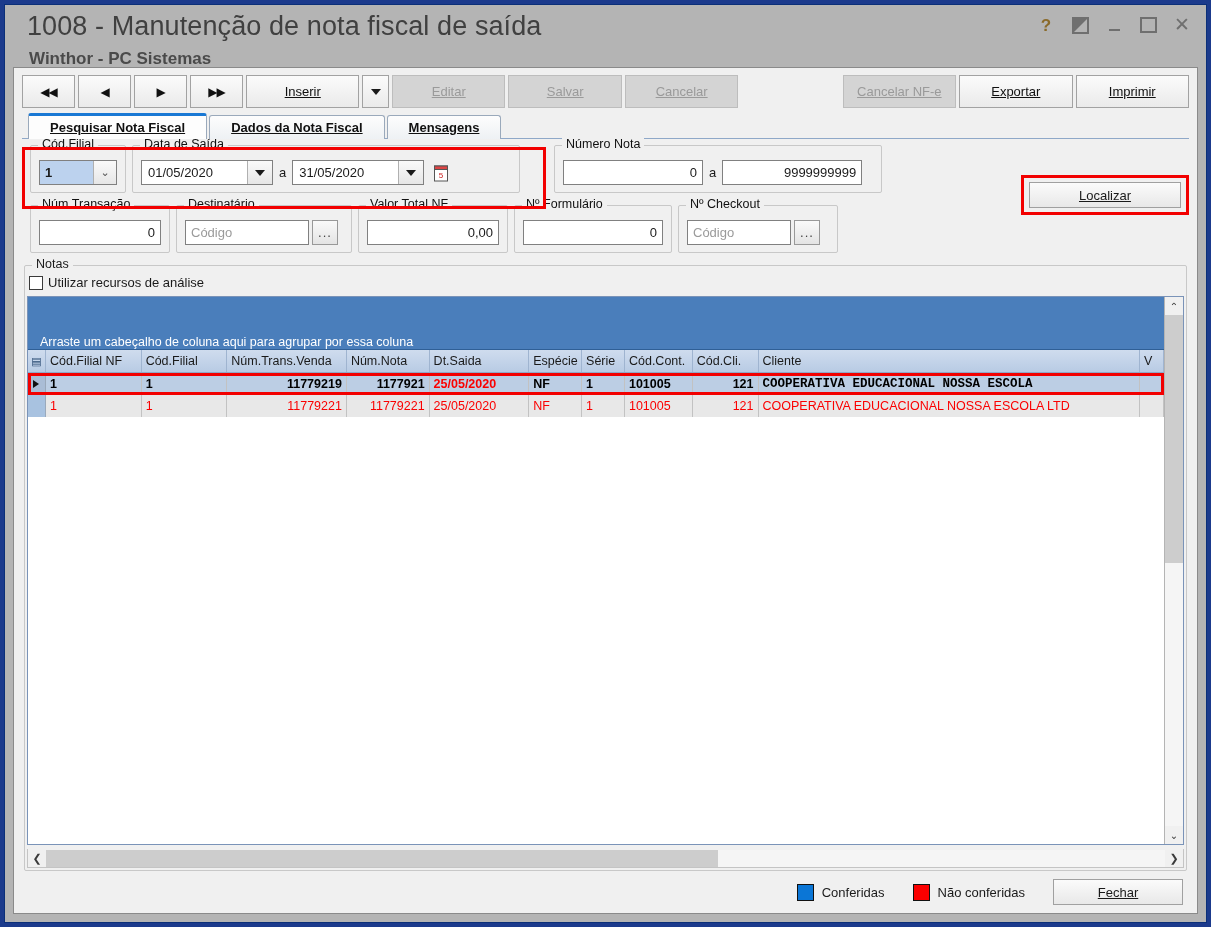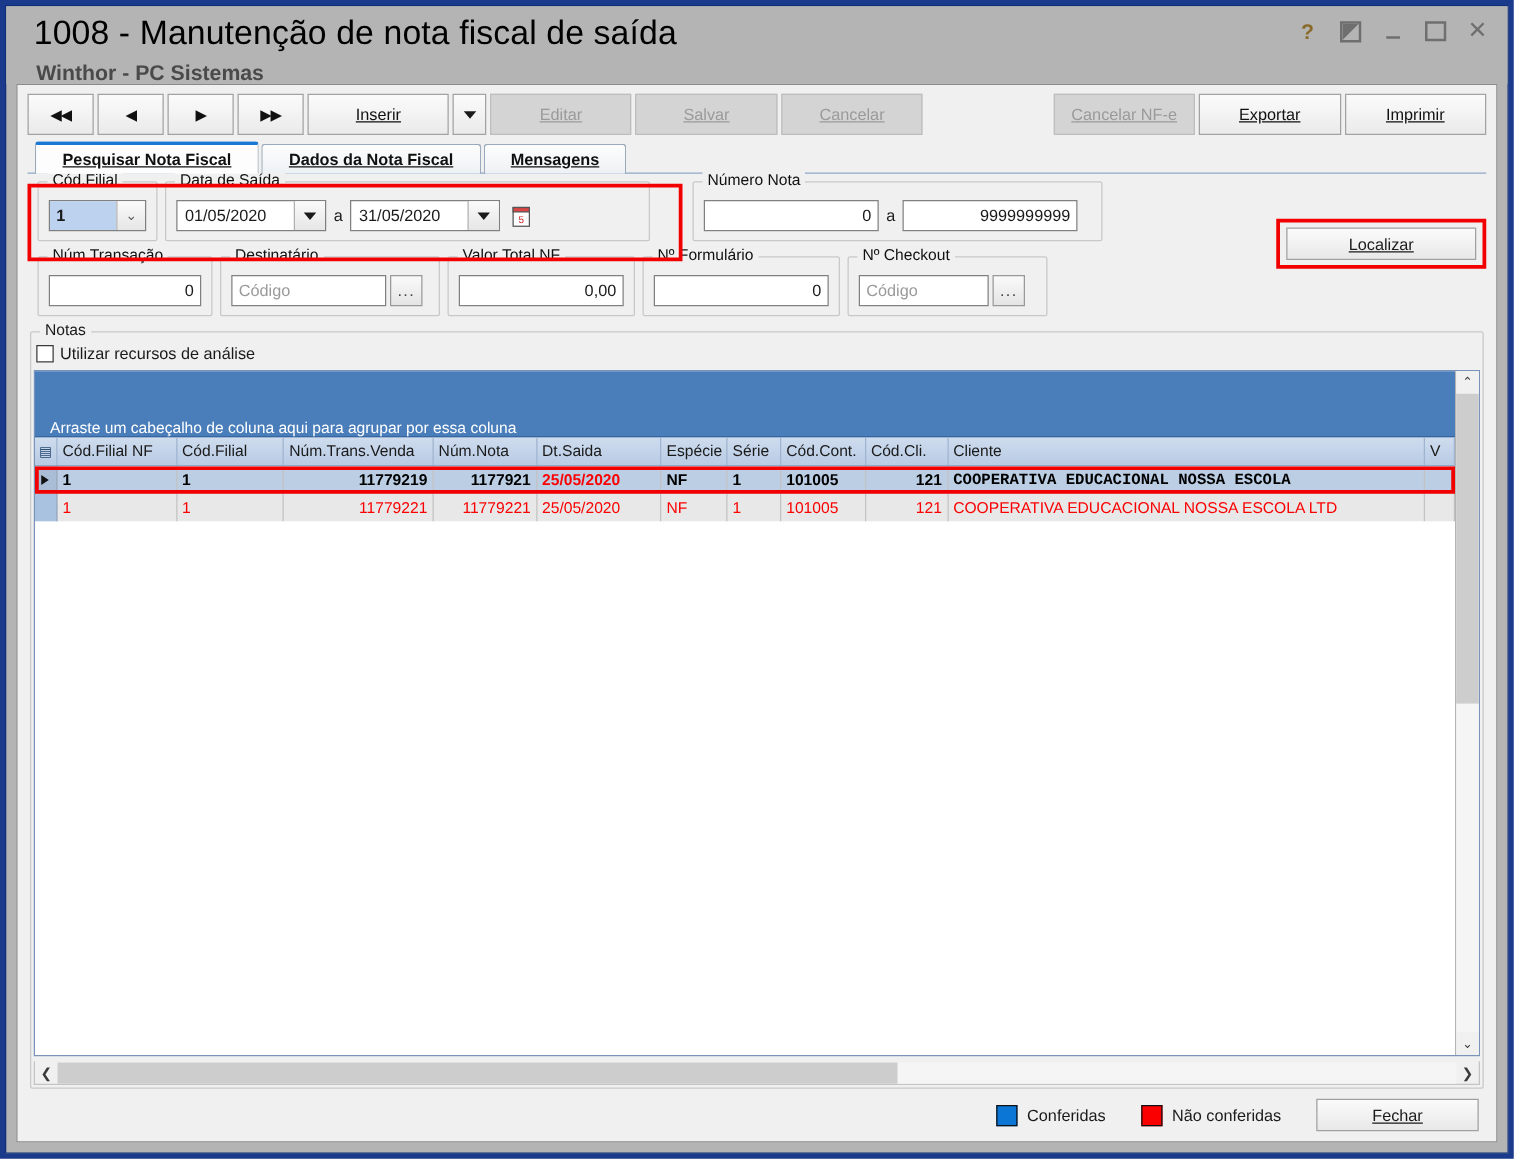--- a/index.html
+++ b/index.html
@@ -19,21 +19,21 @@
     box-sizing:border-box;
     display:flex;flex-direction:column;
   }
   
   #titlebar{
     height:62px;position:relative;flex:none;
     background:#b4b4b4;
   }
   #title-main{
     position:absolute;left:22px;top:6px;
-    font-size:27px;color:#000000;font-weight:400;
+    font-size:27px;color:#404040;font-weight:400;
     letter-spacing:.1px;white-space:nowrap;
   }
   #title-sub{
     position:absolute;left:24px;top:44px;
     font-size:17px;color:#4a4a4a;font-weight:bold;white-space:nowrap;
   }
   #caption-buttons{
     position:absolute;right:14px;top:10px;
     display:flex;align-items:center;gap:14px;
     color:#6a6a6a;
@@ -158,21 +158,21 @@
     flex:1;display:flex;align-items:center;padding:0 5px;
     background:#bcd2ee;font-weight:bold;font-size:13px;
   }
   .combo .arrow{
     width:22px;background:linear-gradient(#fafafa,#e6e6e6);
     border-left:1px solid #b0b0b0;
     display:flex;align-items:center;justify-content:center;
     color:#555;font-size:11px;
   }
   .dateinput{
-    display:flex;height:25px;border:1px solid #808080;box-sizing:border-box;background:#fff;width:120px;
+    display:flex;height:25px;border:1px solid #808080;box-sizing:border-box;background:#fff;width:132px;
   }
   .dateinput .val{flex:1;display:flex;align-items:center;padding:0 6px;font-size:13px;}
   .dateinput .arrow{
     width:24px;background:linear-gradient(#fafafa,#e6e6e6);
     border-left:1px solid #b0b0b0;display:flex;align-items:center;justify-content:center;
   }
   .tri-down{width:0;height:0;border-left:5px solid transparent;border-right:5px solid transparent;border-top:6px solid #1a1a1a;}
   .dots{
     width:26px;height:25px;
     background:linear-gradient(#fafafa,#e4e4e4);

